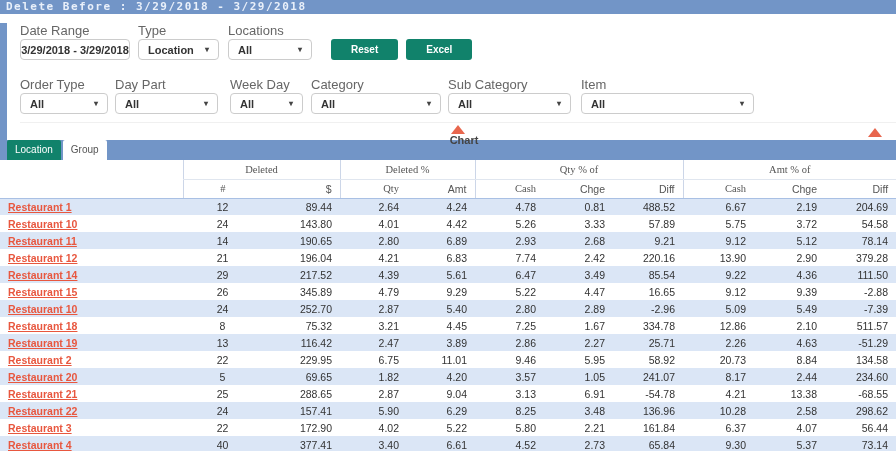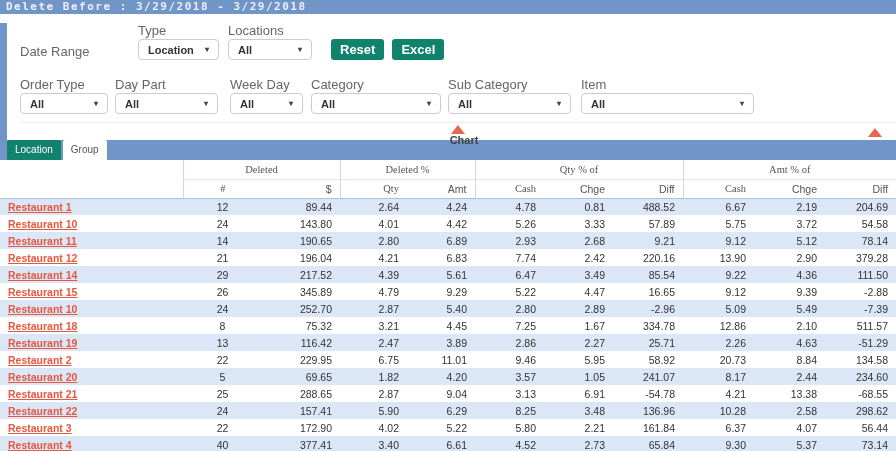--- a/index.html
+++ b/index.html
@@ -26,22 +26,22 @@
 
   .w-date{width:110px;margin-right:8px;} .w-type{width:81px;} .f-type{margin-right:9px;}
   .w-loc{width:84px;} .f-loc{margin-right:19px;}
   .w-f20{width:88px;} .f20{margin-right:7px;}
   .w-f21{width:103px;} .f21{margin-right:12px;}
   .w-f22{width:73px;} .f22{margin-right:8px;}
   .w-f23{width:130px;} .f23{margin-right:7px;}
   .w-f24{width:123px;} .f24{margin-right:10px;}
   .w-f25{width:173px;}
 
-  .btn { height:21px; padding:0 9px; background:var(--teal); color:#fff; border:none;
-    border-radius:3px; font-family:"Liberation Sans", sans-serif; font-size:13px;
+  .btn { height:21px; padding:0 20px; background:var(--teal); color:#fff; border:none;
+    border-radius:3px; font-family:"Liberation Sans", sans-serif; font-size:10px;
     font-weight:bold; cursor:pointer; margin-right:8px; }
 
   .chart-row { position:relative; margin-top:8px; height:18px; display:flex;
     align-items:center; border-top:1px solid #f0f0f0; padding-top:2px;flex-direction:column; }
   .tri { width:0; height:0; border-left:7px solid transparent; border-right:7px solid transparent;
     border-bottom:9px solid var(--triangle); cursor:pointer; }
   .tri-right { position:absolute; right:14px; top:5px; }
   .chart-label { font-size:11px; font-weight:bold; color:#444; margin-left:12px; }
 
   .tabs-band { height:20px; background:var(--bar-blue); display:flex; align-items:stretch;
@@ -73,20 +73,21 @@
 
   <div class="title-bar">
     <span>Delete Before : 3/29/2018 - 3/29/2018</span>
   </div>
 
   <div class="content">
 
     <div class="frow frow1">
       <div class="field w-date">
         <label>Date Range</label>
+        <input class="text-input w-date" value="3/29/2018 - 3/29/2018" style="">
       </div>
       <div class="field f-type">
         <label>Type</label>
         <div class="select w-type">
           <span>Location</span>
           <span class="arrow">▾</span>
         </div>
       </div>
       <div class="field f-loc">
         <label>Locations</label>

